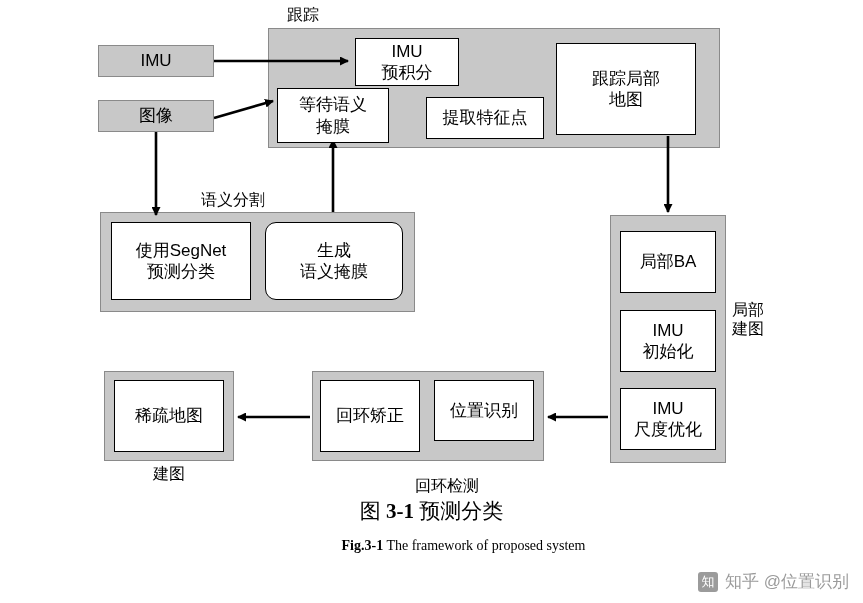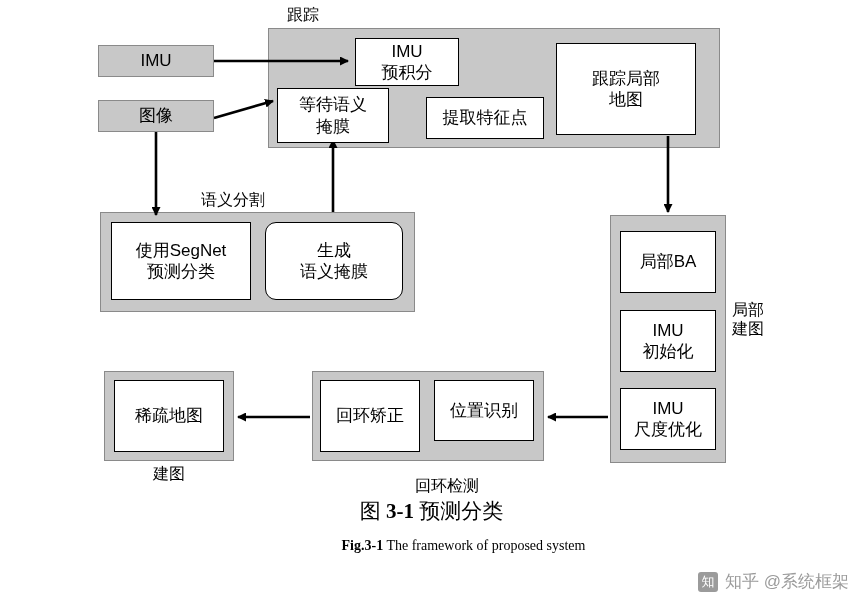--- a/index.html
+++ b/index.html
@@ -176,16 +176,16 @@
 
   <div class="caption-cn" style="left:0; top:497px;">
     <span>图 </span><b>3-1</b><span> 预测分类</span>
   </div>
   <div class="caption-en" style="left:0; top:538px;">
     <b>Fig.3-1</b><span> The framework of proposed system</span>
   </div>
 
   <div class="watermark">
     <span class="wm-logo">知</span>
-    <span>知乎 @系统框架</span>
+    <span>知乎 @位置识别</span>
   </div>
 
 </div>
 
 </body></html>

